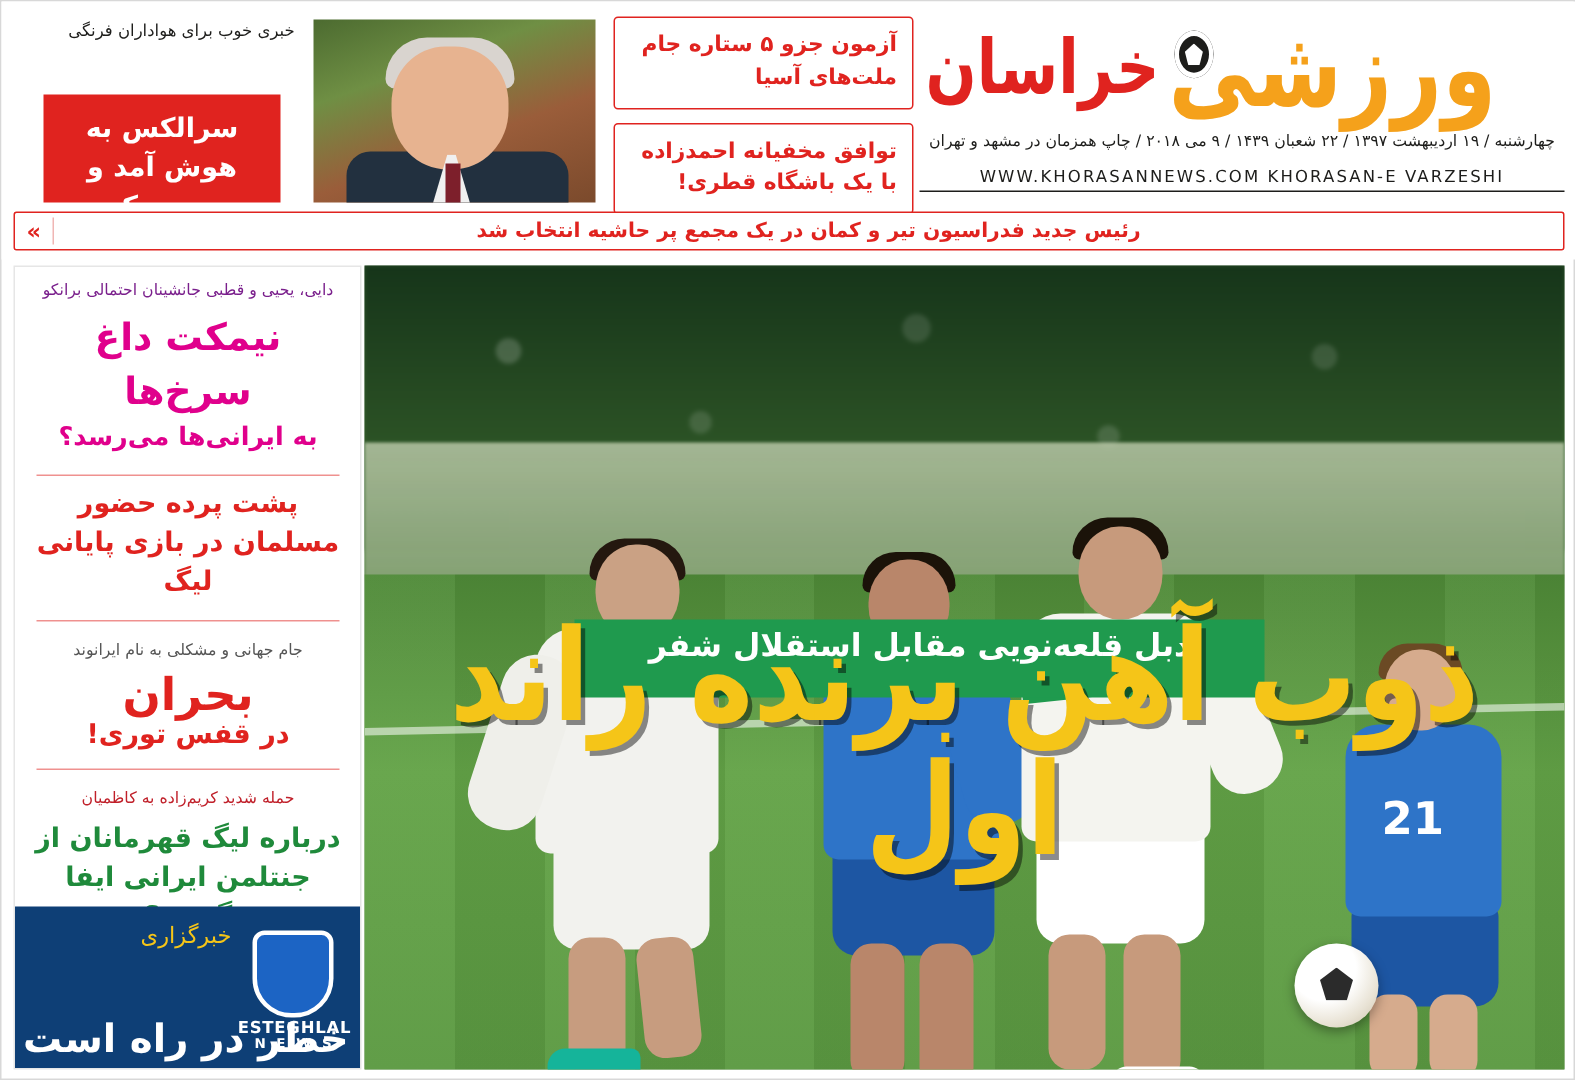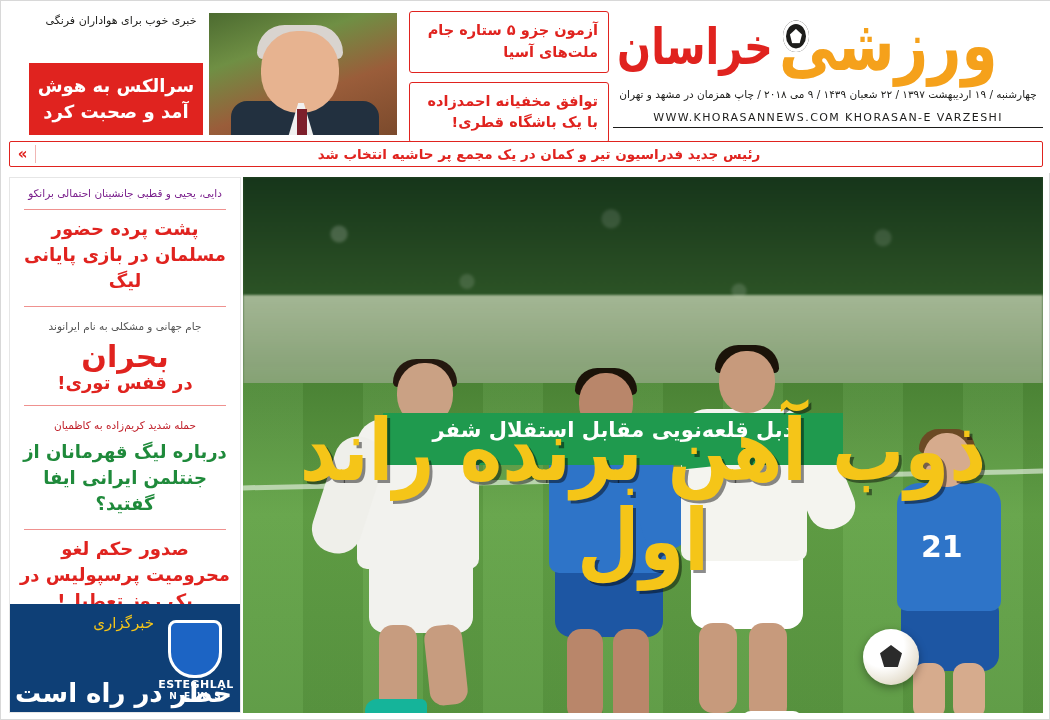--- a/index.html
+++ b/index.html
@@ -120,21 +120,21 @@
   
   .left-note {
     position: absolute; top: 4px; left: 42px;
     width: 156px; height: 45px;
     font-size: 11px; color: #1d1d1b; direction: rtl;
     text-align: center; line-height: 1.9;
     padding-top: 6px;
   }
   .left-red-box {
     position: absolute; top: 62px; left: 28px;
-    width: 174px; height: 72px;
+    width: 158px; height: 72px;
     background: #e0231f; color: #fff;
     font-size: 18px; font-weight: bold; direction: rtl;
     text-align: center; line-height: 1.45;
     padding: 10px 8px 0 8px;
   }
 
   
   .ticker {
     position: absolute; top: 140px; right: 8px;
     width: 1034px; height: 26px;
@@ -367,20 +367,24 @@
 
     <div class="ticker">
       <div class="ticker-text">رئیس جدید فدراسیون تیر و کمان در یک مجمع پر حاشیه انتخاب شد</div>
       <div class="ticker-arrows">»</div>
     </div>
   </div>
 
   <div class="left-col">
 
     <div class="kicker">دایی، یحیی و قطبی جانشینان احتمالی برانکو</div>
+    <div class="hl pink">
+      <span>نیمکت داغ سرخ‌ها</span>
+      <span class="sm" style="display:block">به ایرانی‌ها می‌رسد؟</span>
+    </div>
     <div class="sep-line"></div>
 
     <div class="hl red">پشت پرده حضور مسلمان در بازی پایانی لیگ</div>
     <div class="sep-line"></div>
 
     <div class="kicker gray">جام جهانی و مشکلی به نام ایرانوند</div>
     <div class="hl crisis">
       <span>بحران</span>
       <span class="sm">در قفس توری!</span>
     </div>

